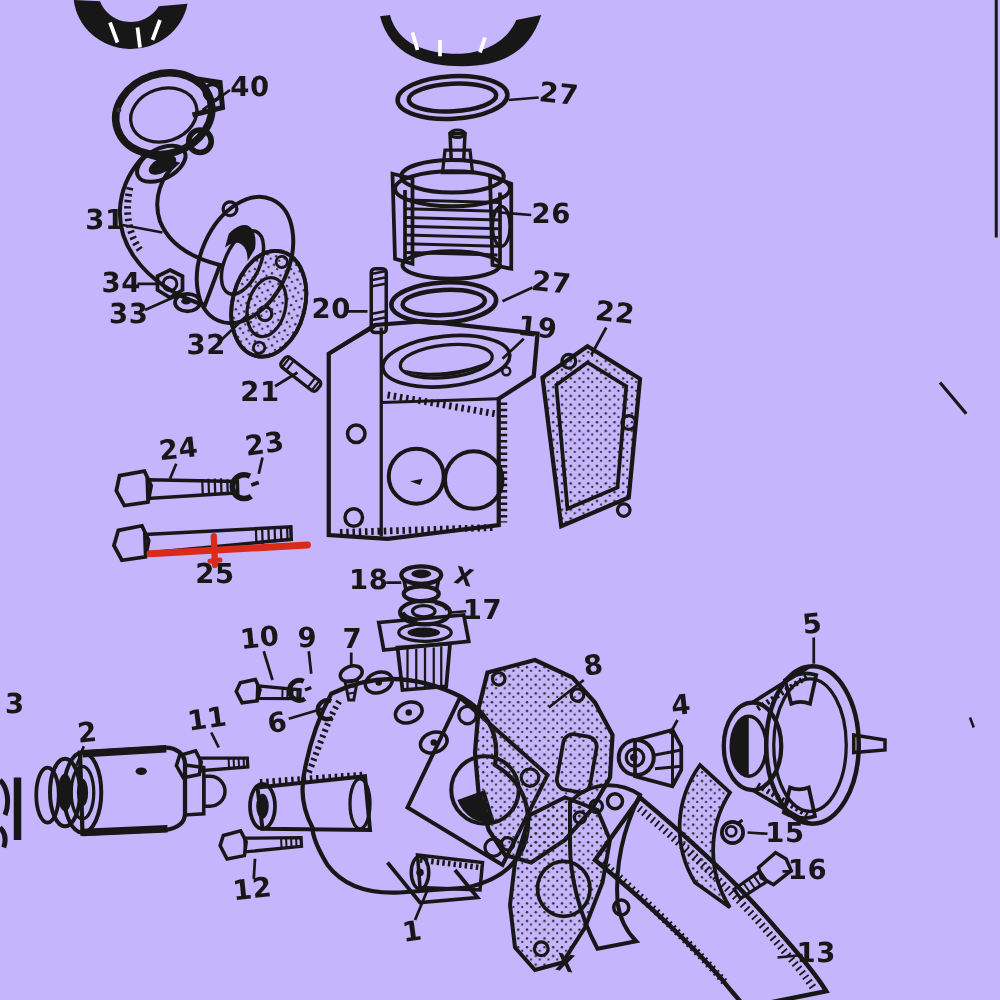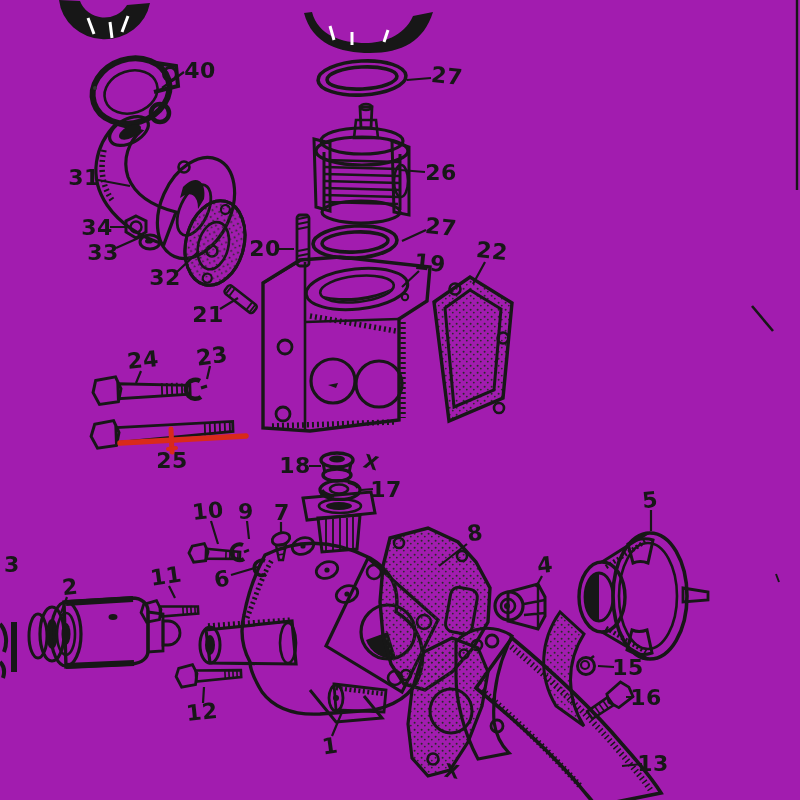--- a/index.html
+++ b/index.html
@@ -1,16 +1,16 @@
 <!DOCTYPE html>
 <html><head>
 <meta charset="utf-8">
 <style>
   html,body{margin:0;padding:0;background:#fff;}
-  .stage{position:relative;width:800px;height:800px;background:#a21caf;overflow:hidden;}
+  .stage{position:relative;width:800px;height:800px;background:#c4b5fd;overflow:hidden;}
   svg{position:absolute;left:0;top:0;}
   text.plbl{font-family:"DejaVu Sans",sans-serif;font-weight:700;font-size:22px;fill:#171717;
             text-anchor:middle;dominant-baseline:central;letter-spacing:.5px;}
   text.xmark{font-family:"DejaVu Sans",sans-serif;font-weight:700;font-size:19px;fill:#171717;
              text-anchor:middle;dominant-baseline:central;}
   .ink{stroke:#171717;fill:none;}
 </style>
 </head>
 <body>
 

